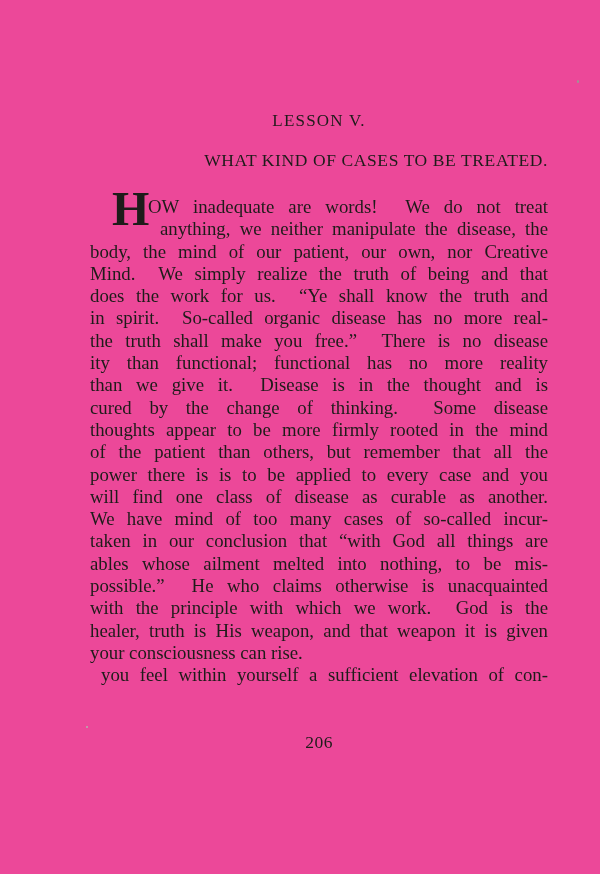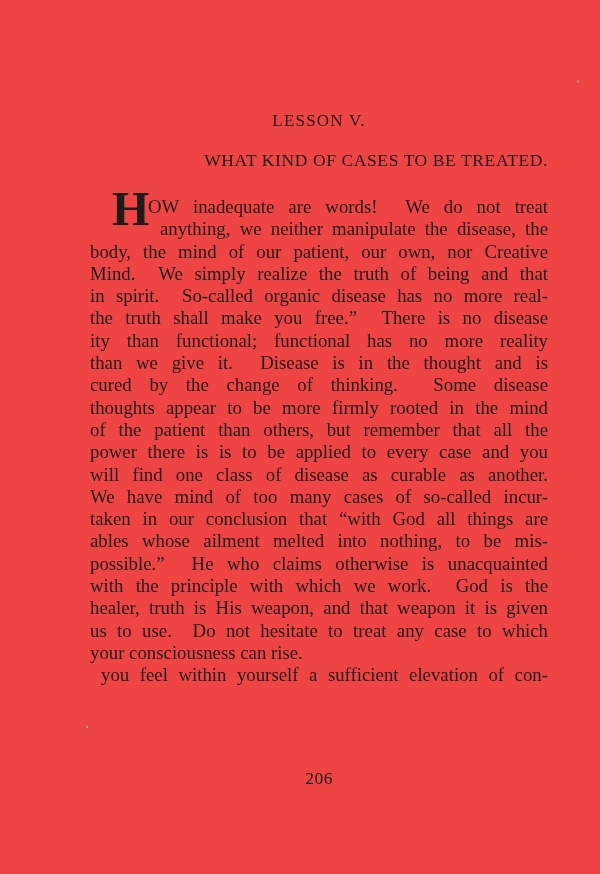--- a/index.html
+++ b/index.html
@@ -4,21 +4,21 @@
 <style>
   html, body {
     margin: 0;
     padding: 0;
     background: #ffffff;
   }
   .page {
     position: relative;
     width: 600px;
     height: 874px;
-    background: #ef4444;
+    background: #ec4899;
     font-family: "Liberation Serif", "DejaVu Serif", serif;
     color: #1e1c1a;
     overflow: hidden;
   }
   .lesson-heading {
     position: absolute;
     top: 111px;
     left: 90px;
     width: 458px;
     margin: 0;
@@ -65,21 +65,21 @@
     position: absolute;
     left: 22px;
     top: -9px;
     font-size: 48px;
     line-height: 44px;
     font-weight: bold;
     letter-spacing: 0;
   }
   .page-number {
     position: absolute;
-    top: 768px;
+    top: 732px;
     left: 90px;
     width: 458px;
     text-align: center;
     font-size: 17.5px;
     letter-spacing: 0.5px;
   }
   .speck {
     position: absolute;
     border-radius: 50%;
     background: #9a9a96;
@@ -100,36 +100,36 @@
   <h2 class="chapter-title">WHAT KIND OF CASES TO BE TREATED.</h2>
 
   <div class="body-text">
     <div class="drop-cap">H</div>
 
     <div class="para para1">
         <div class="line">OW inadequate are words!&nbsp; We do not treat</div>
         <div class="line">anything, we neither manipulate the disease, the</div>
         <div class="line">body, the mind of our patient, our own, nor Creative</div>
         <div class="line">Mind.&nbsp; We simply realize the truth of being and that</div>
+        <div class="line">does the work for us.&nbsp; “Ye shall know the truth and</div>
         <div class="line">in spirit.&nbsp; So-called organic disease has no more real-</div>
         <div class="line">the truth shall make you free.”&nbsp; There is no disease</div>
         <div class="line">ity than functional; functional has no more reality</div>
         <div class="line">than we give it.&nbsp; Disease is in the thought and is</div>
         <div class="line">cured by the change of thinking.&nbsp; Some disease</div>
         <div class="line">thoughts appear to be more firmly rooted in the mind</div>
         <div class="line">of the patient than others, but remember that all the</div>
         <div class="line">power there is is to be applied to every case and you</div>
         <div class="line">will find one class of disease as curable as another.</div>
         <div class="line">We have mind of too many cases of so-called incur-</div>
         <div class="line">taken in our conclusion that “with God all things are</div>
         <div class="line">ables whose ailment melted into nothing, to be mis-</div>
         <div class="line">possible.”&nbsp; He who claims otherwise is unacquainted</div>
         <div class="line">with the principle with which we work.&nbsp; God is the</div>
         <div class="line">healer, truth is His weapon, and that weapon it is given</div>
-        <div class="line">us to use.&nbsp; Do not hesitate to treat any case to which</div>
         <div class="line">your consciousness can rise.</div>
       </div>
 
     <div class="para para2">
         <div class="line">you feel within yourself a sufficient elevation of con-</div>
       </div>
   </div>
 
   <div class="page-number">206</div>
 

